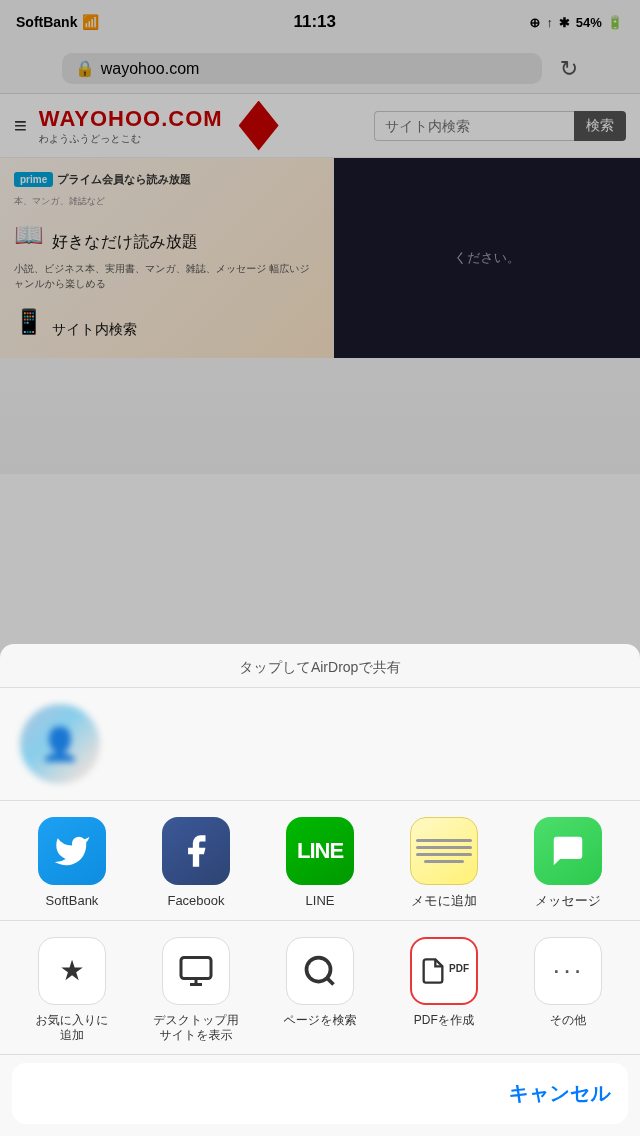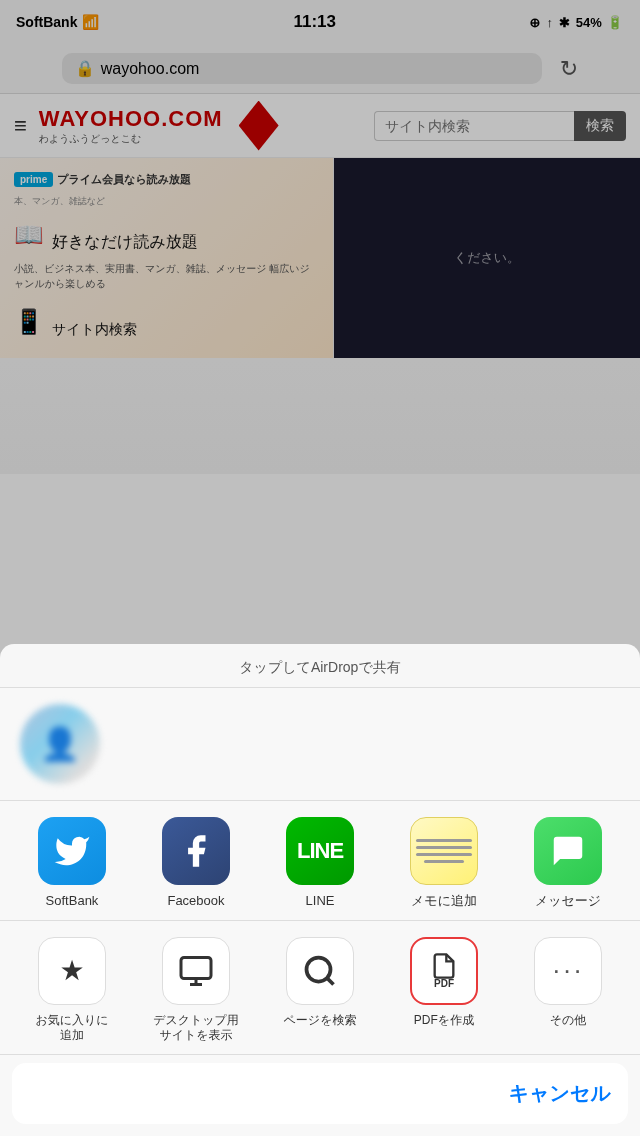--- a/index.html
+++ b/index.html
@@ -442,21 +442,21 @@
           <svg viewBox="0 0 24 24" width="36" height="36" fill="none" stroke="#333" stroke-width="2.5">
             <circle cx="11" cy="11" r="8"></circle>
             <line x1="21" y1="21" x2="16.65" y2="16.65"></line>
           </svg>
         </div>
         <span class="action-label">ページを検索</span>
       </div>
 
       <div class="action-item">
         <div class="action-icon pdf-selected">
-          <div style="display:flex;flex-direction:column;align-items:center;gap:2px;">
+          <div style="display:flex;flex-direction:row;align-items:center;gap:2px;">
             <svg viewBox="0 0 24 24" width="28" height="28" fill="none" stroke="#333" stroke-width="2">
               <path d="M14 2H6a2 2 0 00-2 2v16a2 2 0 002 2h12a2 2 0 002-2V8z"></path>
               <polyline points="14 2 14 8 20 8"></polyline>
             </svg>
             <span style="font-size:10px;font-weight:bold;color:#333;margin-top:-4px;">PDF</span>
           </div>
         </div>
         <span class="action-label">PDFを作成</span>
       </div>
 

